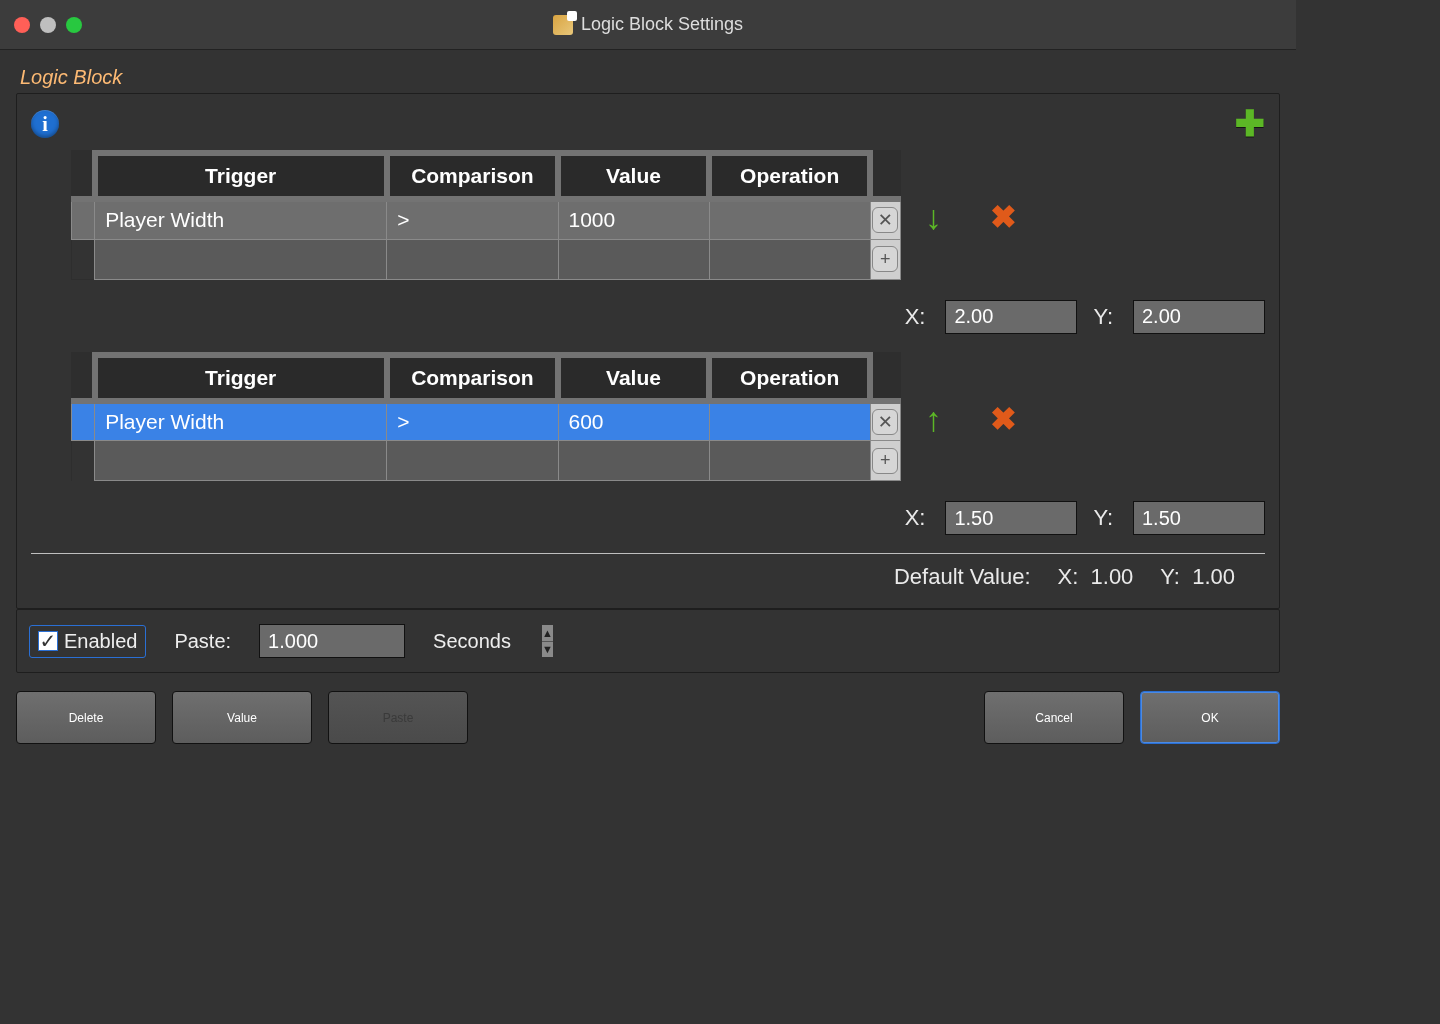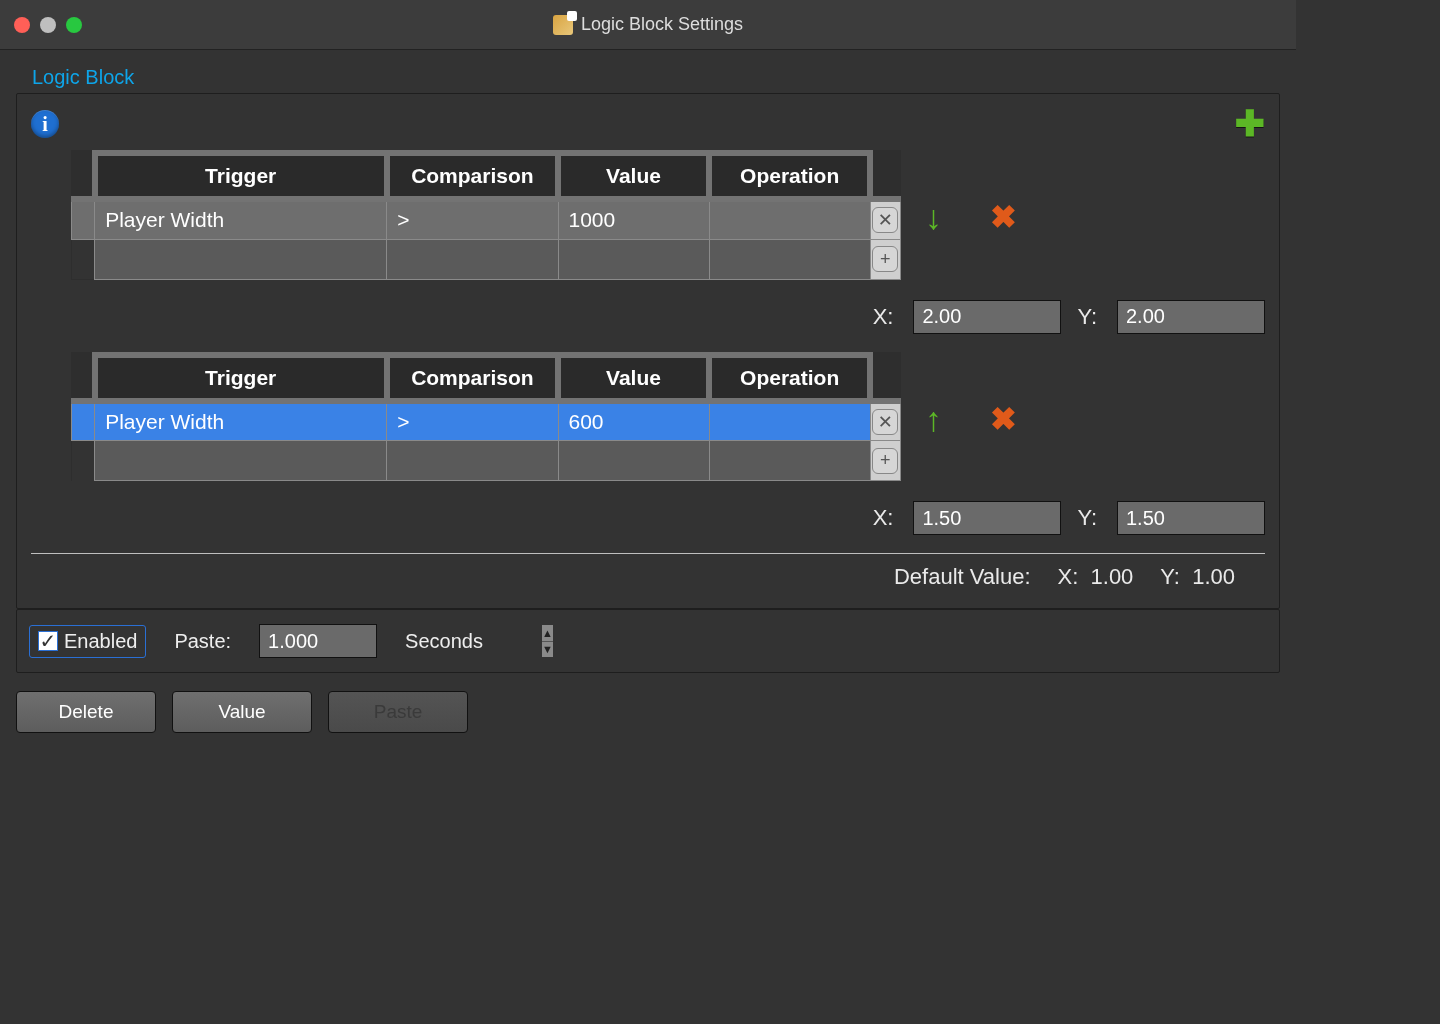--- a/index.html
+++ b/index.html
@@ -45,21 +45,21 @@
     background: linear-gradient(135deg,#d9a441,#e8c77a);
     border-radius: 3px;
     position: relative;
   }
   .window-icon::after{
     content:"";
     position:absolute; right:-4px; top:-4px;
     width:10px;height:10px;background:#fff;border-radius:2px;
   }
   .content { padding: 8px 16px 4px 16px; }
-  .section-label { font-size: 20px; color: #0ea5e9; margin: 8px 0 4px 16px; }
+  .section-label { font-size: 20px; color: #fdba74; margin: 8px 0 4px 4px; font-style: italic; }
   .panel {
     border: 1px solid #1e1e1e;
     background: #333333;
     border-radius: 2px;
     padding: 12px 14px 18px 14px;
   }
   .row-top {
     display: flex; justify-content: space-between; align-items: center;
     margin-bottom: 8px;
   }
@@ -122,21 +122,21 @@
   .arrow-down, .arrow-up { color:#5cb726; font-size:34px; font-weight:900; line-height:1; cursor:pointer; }
   .x-remove { color:#e05a1a; font-size:32px; font-weight:900; cursor:pointer; }
   .xy-row {
     display:flex; justify-content:flex-end; align-items:center;
     gap: 16px; margin-top: 20px;
   }
   .xy-row .lbl { font-size:22px; color:#eaeaea; margin-right:4px;}
   .spinbox {
     display:inline-flex; align-items:stretch;
     border:1px solid #111; background:#6a6a6a; height:34px;
-    width: 148px;
+    width: 132px;
   }
   .spinbox input {
     flex:1; background:transparent; border:none; color:#fff;
     font-size:20px; padding:0 8px; outline:none;
   }
   .spinbox .spinbtns {
     width:22px; display:flex; flex-direction:column;
     border-left:1px solid #333; background:#8a8a8a;
   }
   .spinbox .sb { flex:1; display:flex;align-items:center;justify-content:center;
@@ -156,23 +156,23 @@
     display:inline-flex;align-items:center;justify-content:center;
     color:#333;font-size:16px;cursor:pointer;
   }
   .enabled-field{display:flex;align-items:center;gap:6px;border:1px solid #2a6fd4;padding:4px 8px;border-radius:3px;}
   .enabled-field span{font-size:20px;}
   .footer {
     display:flex; justify-content:space-between; align-items:center;
     padding: 14px 16px 16px 16px;
   }
   .btn {
-    min-width:140px; height:42px; border:1px solid #111;
+    min-width:140px; height:53px; border:1px solid #111;
     background:linear-gradient(#6f6f6f,#5d5d5d);
-    color:#fff; font-size:19px; border-radius:4px;
+    color:#fff; font-size:12px; border-radius:4px;
     display:inline-flex;align-items:center;justify-content:center;
     cursor:pointer;
   }
   .btn.disabled { color:#3a3a3a; background:linear-gradient(#545454,#4a4a4a); cursor:default;}
   .btn.primary { border:1px solid #2a6fd4; box-shadow:0 0 0 1px #4a8ae4 inset;}
   .btn-group{display:flex;gap:16px;}
 </style>
 </head>
 <body>
 
@@ -317,30 +317,34 @@
       <span><span>Y:</span>&nbsp;&nbsp;<span>1.00</span></span>
     </div>
   </div>
 
   <div class="transition-box">
     <span class="enabled-field">
       <span class="chk">✓</span>
       <span>Enabled</span>
     </span>
     <span>Paste:</span>
-    <span class="spinbox" style="width:118px">
+    <span class="spinbox" style="width:146px">
       <input value="1.000" style="">
       <span class="spinbtns">
           <span class="sb">▲</span>
           <span class="sb">▼</span>
         </span>
     </span>
     <span>Seconds</span>
   </div>
 </div>
 
 <div class="footer">
   <div class="btn-group">
     <div class="btn">Delete</div>
     <div class="btn">Value</div>
     <div class="btn disabled">Paste</div>
   </div>
+  <div class="btn-group">
+    <div class="btn">Cancel</div>
+    <div class="btn primary">OK</div>
+  </div>
 </div>
 
 </body></html>

